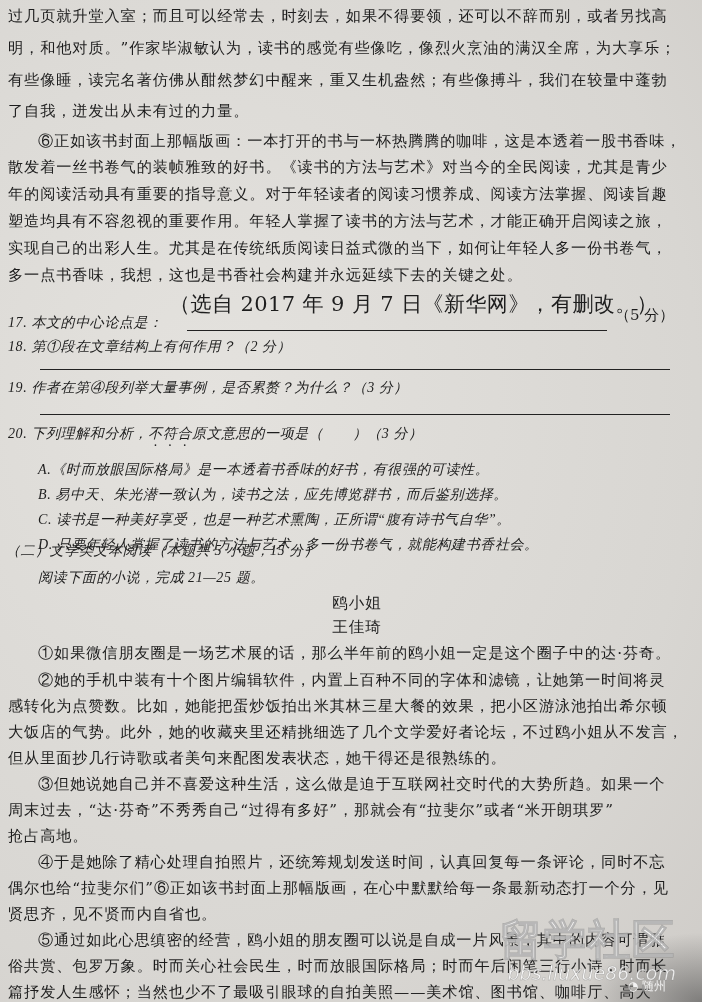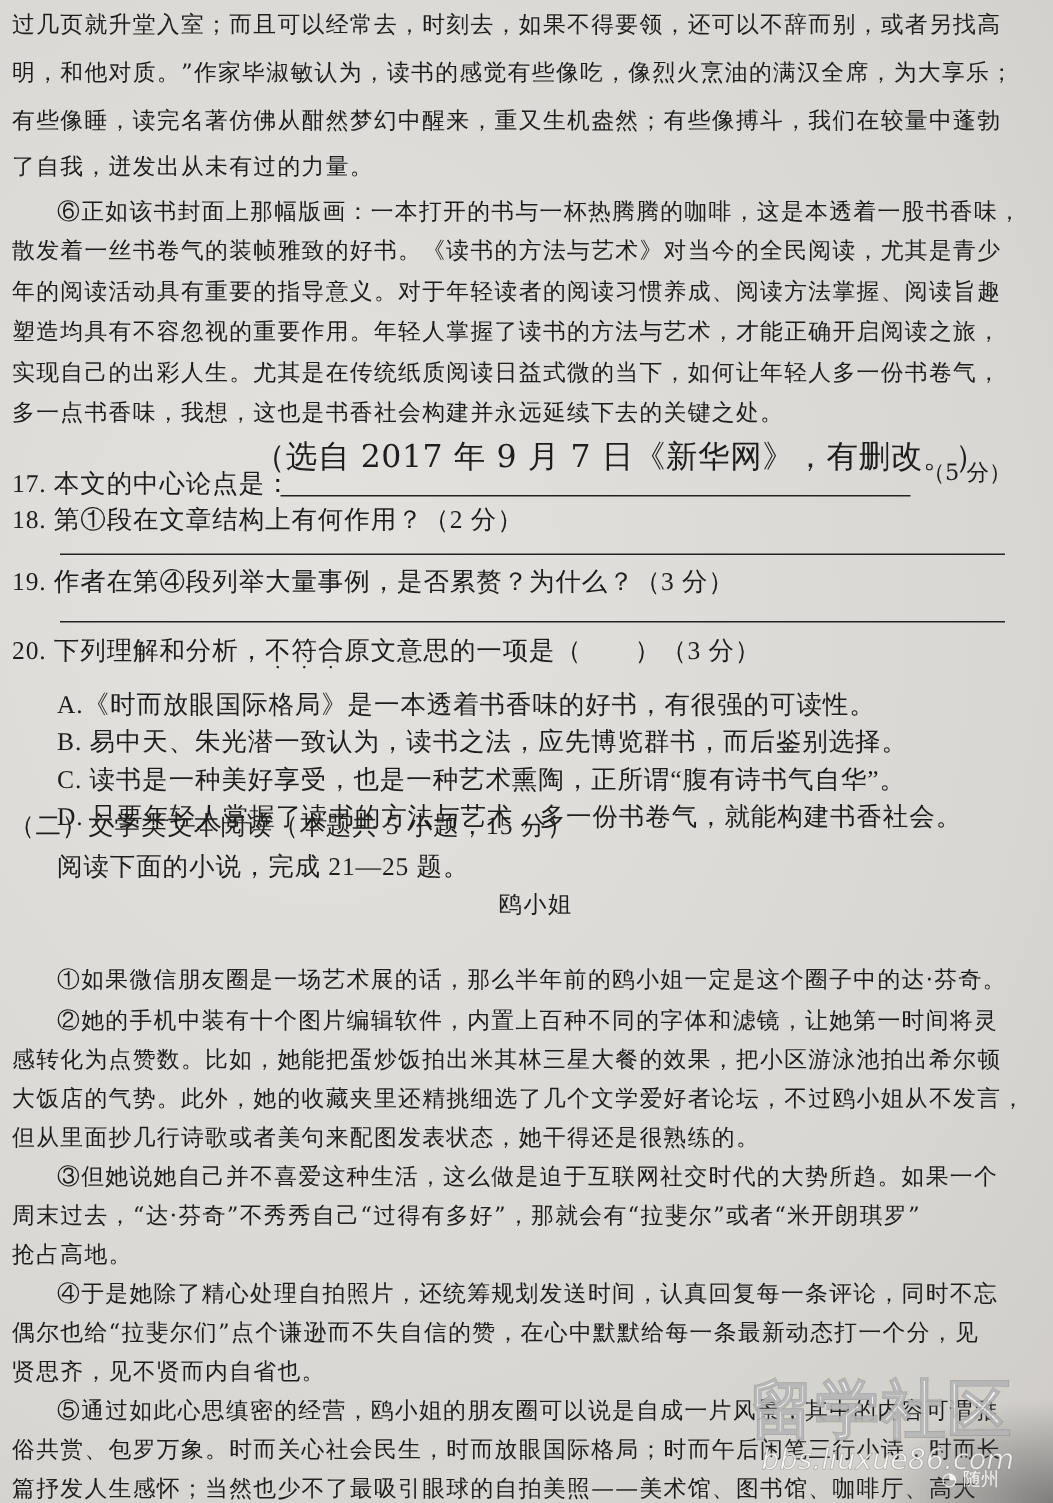--- a/index.html
+++ b/index.html
@@ -11,21 +11,21 @@
     color: #1d1d1d;
     position: relative;
   }
   .page { position: absolute; left: 0; top: 0; width: 702px; height: 1002px; }
   .line {
     position: absolute; left: 8px; right: 18px;
     font-size: 15.2px; line-height: 20px; white-space: nowrap;
     letter-spacing: 0.9px;
   }
   .indent { left: 38px; }
-  .q { font-family: "Liberation Serif", "DejaVu Serif", serif; font-size: 17px; letter-spacing: 0.6px; }
+  .q { font-family: "Liberation Serif", "DejaVu Serif", serif; font-size: 14px; letter-spacing: 0.6px; font-style: italic; }
   .source { position: absolute; right: 44px; font-size: 21px; letter-spacing: 0.4px; white-space: nowrap; }
   .answer-line { position: absolute; height: 0; border-top: 1.5px solid #222; }
   .center { position: absolute; left: 0; right: 0; text-align: center; font-size: 15.5px; letter-spacing: 1px; margin-left: 12px; }
   .score { position: absolute; font-size: 15px; white-space: nowrap; }
   .emph { display: inline-block; position: relative; }
   .emph::after { content: "·"; position: absolute; left: 50%; bottom: -12px; transform: translateX(-50%); font-size: 14px; }
   .watermark { position: absolute; right: 26px; top: 918px; text-align: right; color: rgba(255,255,255,0.82); }
   .wm-big { font-family: "DejaVu Sans", sans-serif; font-weight: bold; font-size: 42px; letter-spacing: 2px; line-height: 44px;
             -webkit-text-stroke: 1px rgba(120,120,120,0.5); }
   .wm-url { font-family: "DejaVu Sans", sans-serif; font-size: 19px; line-height: 22px; font-style: italic; -webkit-text-stroke: 0.5px rgba(120,120,120,0.5); }
@@ -65,31 +65,32 @@
     <span>20. 下列理解和分析，</span><span class="emph">不</span><span class="emph">符</span><span class="emph">合</span><span>原文意思的一项是（　　）（3 分）</span>
   </div>
   <div class="line q indent" style="top:460px">A.《时而放眼国际格局》是一本透着书香味的好书，有很强的可读性。</div>
   <div class="line q indent" style="top:485px">B. 易中天、朱光潜一致认为，读书之法，应先博览群书，而后鉴别选择。</div>
   <div class="line q indent" style="top:510px">C. 读书是一种美好享受，也是一种艺术熏陶，正所谓“腹有诗书气自华”。</div>
   <div class="line q indent" style="top:535px">D. 只要年轻人掌握了读书的方法与艺术，多一份书卷气，就能构建书香社会。</div>
 
   <div class="line q" style="top:541px; left:6px">（二）文学类文本阅读（本题共 5 小题，15 分）</div>
   <div class="line q indent" style="top:568px">阅读下面的小说，完成 21—25 题。</div>
   <div class="center" style="top:593px">鸥小姐</div>
+  <div class="center" style="top:617px">王佳琦</div>
 
   <div class="line indent" style="top:643px">①如果微信朋友圈是一场艺术展的话，那么半年前的鸥小姐一定是这个圈子中的达·芬奇。</div>
   <div class="line indent" style="top:670px">②她的手机中装有十个图片编辑软件，内置上百种不同的字体和滤镜，让她第一时间将灵</div>
   <div class="line" style="top:696px">感转化为点赞数。比如，她能把蛋炒饭拍出米其林三星大餐的效果，把小区游泳池拍出希尔顿</div>
   <div class="line" style="top:722px">大饭店的气势。此外，她的收藏夹里还精挑细选了几个文学爱好者论坛，不过鸥小姐从不发言，</div>
   <div class="line" style="top:748px">但从里面抄几行诗歌或者美句来配图发表状态，她干得还是很熟练的。</div>
   <div class="line indent" style="top:774px">③但她说她自己并不喜爱这种生活，这么做是迫于互联网社交时代的大势所趋。如果一个</div>
   <div class="line" style="top:800px">周末过去，“达·芬奇”不秀秀自己“过得有多好”，那就会有“拉斐尔”或者“米开朗琪罗”</div>
   <div class="line" style="top:826px">抢占高地。</div>
   <div class="line indent" style="top:852px">④于是她除了精心处理自拍照片，还统筹规划发送时间，认真回复每一条评论，同时不忘</div>
-  <div class="line" style="top:878px">偶尔也给“拉斐尔们”点个谦逊而不失自信的赞，在心中默默给每一条最新动态打一个分，见</div>
+  <div class="line" style="top:878px">偶尔也给“拉斐尔们”⑥正如该书封面上那幅版画，在心中默默给每一条最新动态打一个分，见</div>
   <div class="line" style="top:904px">贤思齐，见不贤而内自省也。</div>
   <div class="line indent" style="top:930px">⑤通过如此心思缜密的经营，鸥小姐的朋友圈可以说是自成一片风景，其中的内容可谓雅</div>
   <div class="line" style="top:956px">俗共赏、包罗万象。时而关心社会民生，时而放眼国际格局；时而午后闲笔三行小诗，时而长</div>
   <div class="line" style="top:982px">篇抒发人生感怀；当然也少不了最吸引眼球的自拍美照——美术馆、图书馆、咖啡厅、高大</div>
 
   <div class="shadow-corner"></div>
   <div class="watermark">
     <div class="wm-big">留学社区</div>
     <div class="wm-url">bbs.liuxue86.com</div>
   </div>

